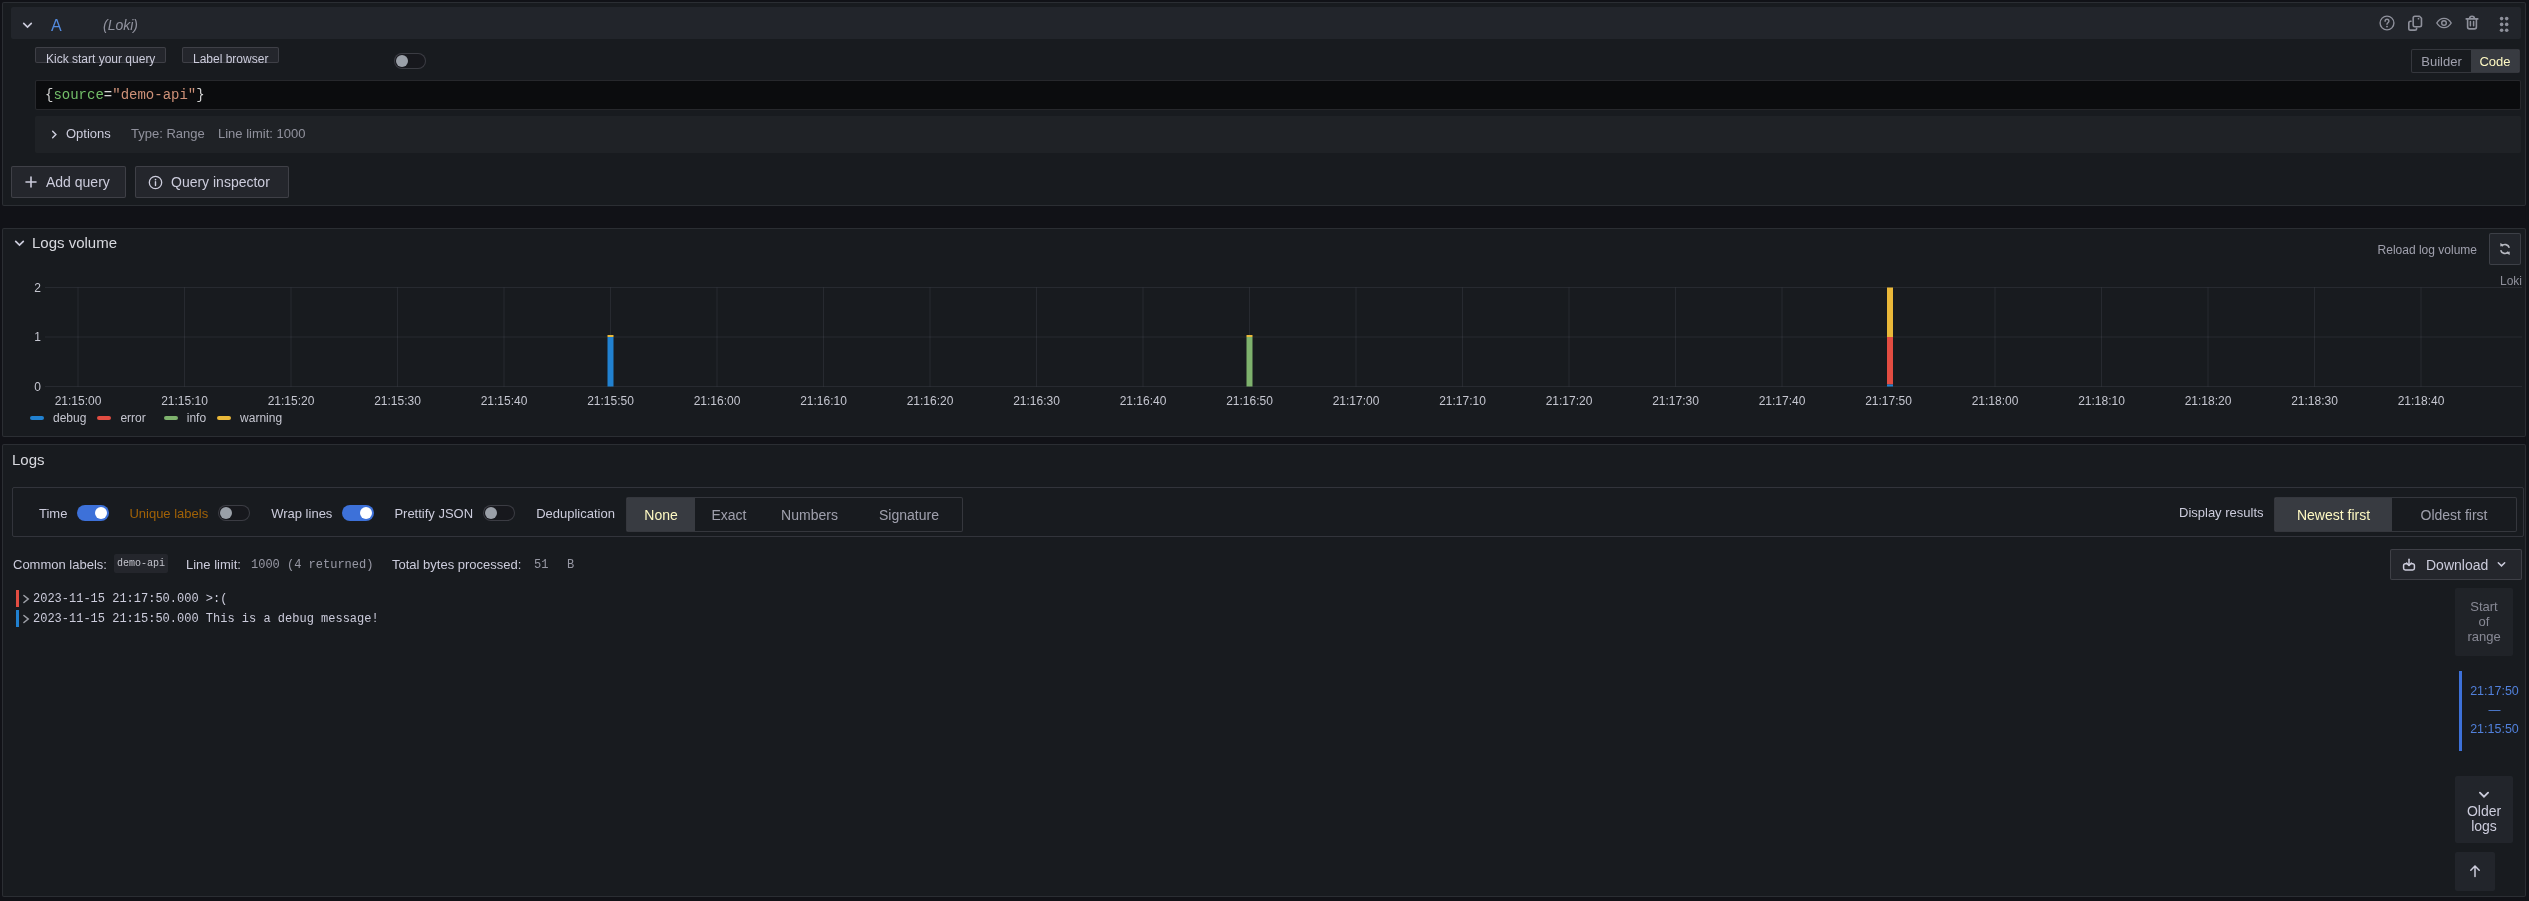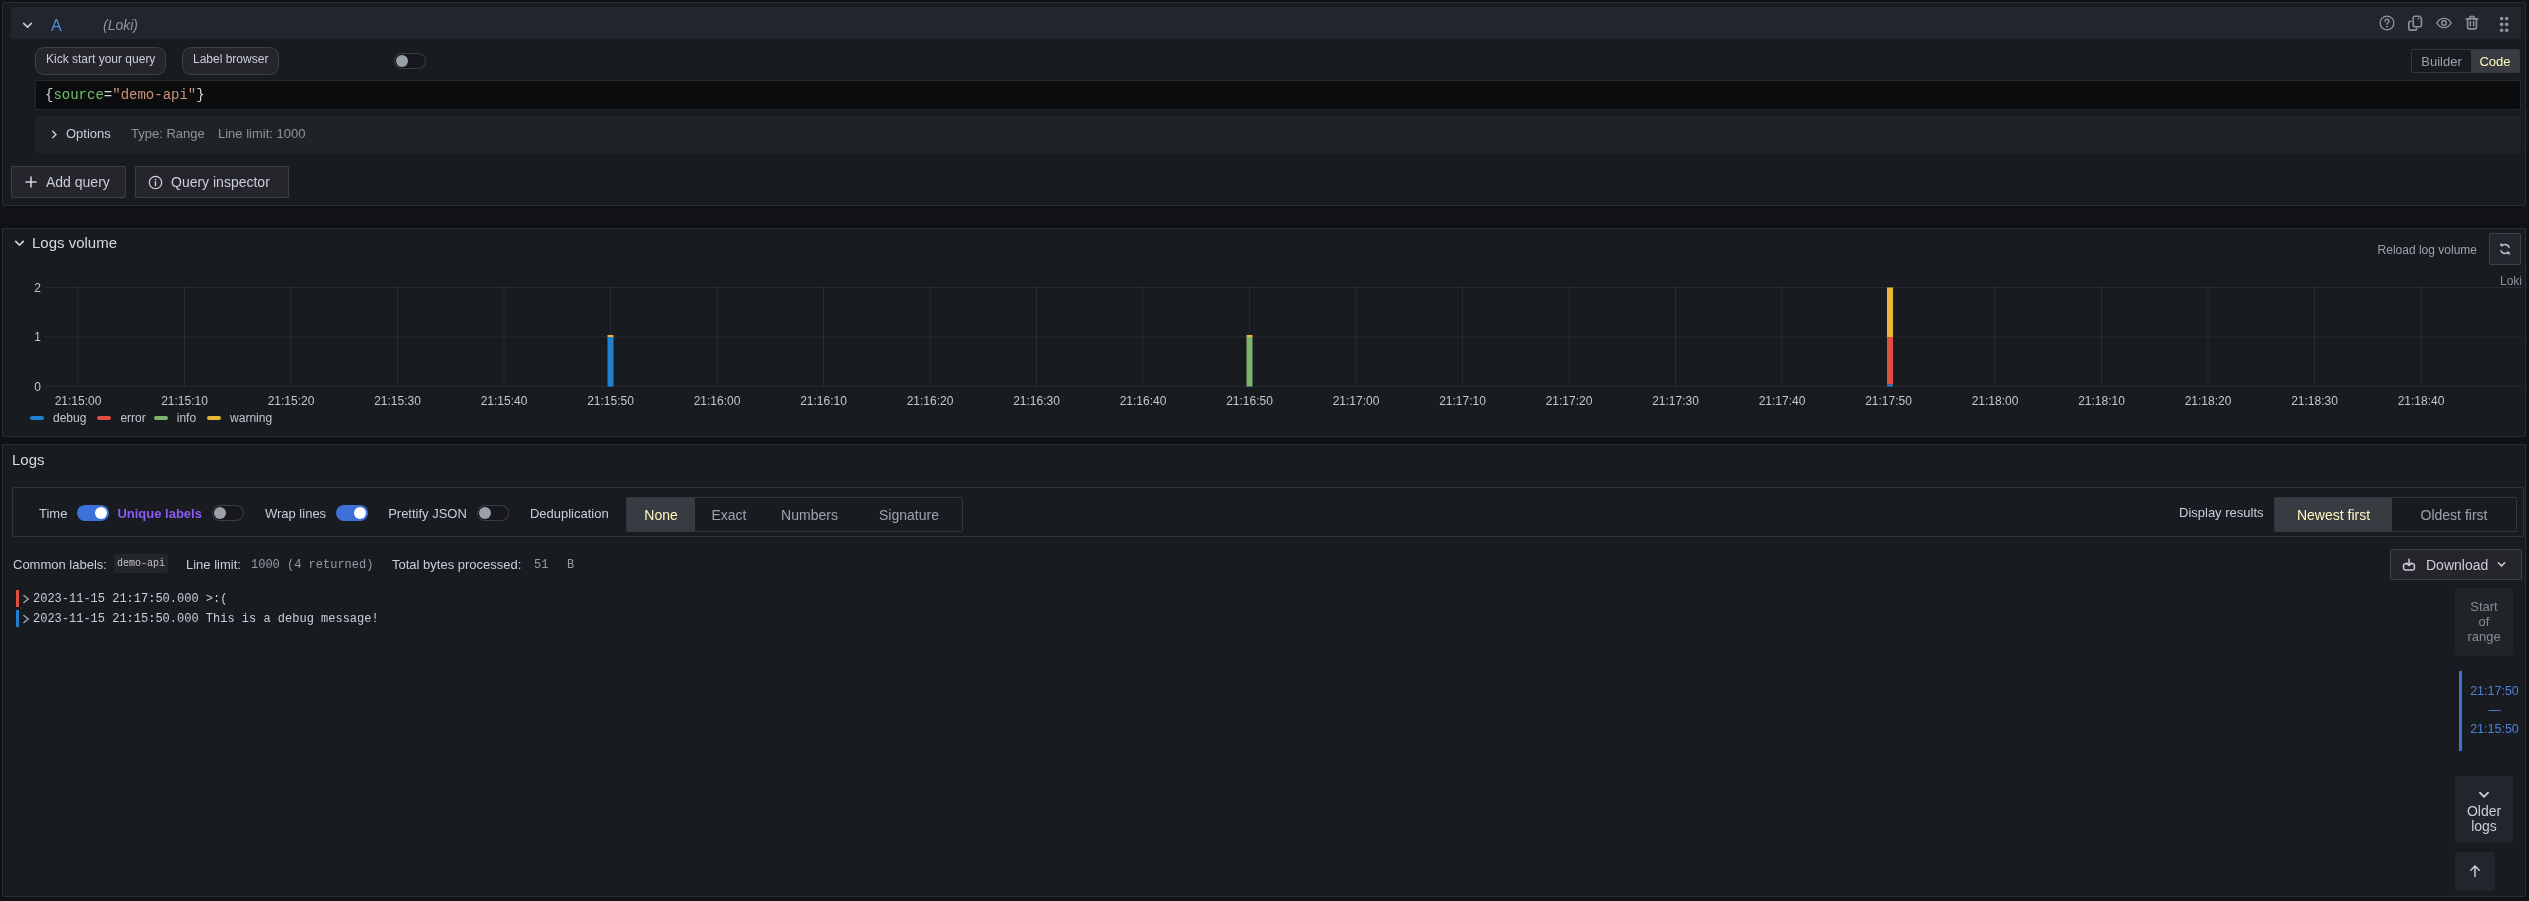--- a/index.html
+++ b/index.html
@@ -1,22 +1,22 @@
 <!DOCTYPE html>
 <html><head>
 <meta charset="utf-8">
 <style>
   * { margin:0; padding:0; box-sizing:border-box; }
   html,body { width:2529px; height:901px; background:#111217; font-family:"Liberation Sans",sans-serif; position:relative; overflow:hidden; }
   .abs { position:absolute; }
   .mono { font-family:"Liberation Mono",monospace; }
   .txt { color:#ccccdc; }
   .txt2 { color:rgba(204,204,220,0.65); }
-  .btn-sm { height:28px; line-height:22px; padding:0 10px; font-size:12px; font-weight:500; color:#ccccdc;
-            background:#24262c; border:1px solid rgba(204,204,220,0.16); border-radius:9px; display:inline-block; }
+  .btn-sm { height:16px; line-height:22px; padding:0 10px; font-size:12px; font-weight:500; color:#ccccdc;
+            background:#24262c; border:1px solid rgba(204,204,220,0.16); border-radius:2px; display:inline-block; }
   .btn-md { height:32px; font-size:14px; font-weight:500; color:#ccccdc; background:#24262c;
             border:1px solid rgba(204,204,220,0.16); border-radius:2px; display:flex; align-items:center; gap:8px; padding:0 12px; }
   .panel { position:absolute; background:#181b1f; border:1px solid rgba(204,204,220,0.11); border-radius:2px; }
   .switch { width:32px; height:16px; border-radius:8px; position:relative; display:inline-block; }
   .switch.on { background:#3d71d9; }
   .switch.off { background:#17181d; border:1px solid rgba(204,204,220,0.20); }
   .switch .knob { position:absolute; top:2px; width:12px; height:12px; border-radius:50%; }
   .switch.on .knob { left:18px; background:#ffffff; }
   .switch.off .knob { left:1px; top:1px; background:#9aa0a8; }
   .radio-group { position:absolute; border:1px solid rgba(204,204,220,0.16); border-radius:2px; display:flex; background:#181b1f; }
@@ -193,36 +193,36 @@
       <rect x="1243.5" y="106" width="6" height="2" fill="#eab839"></rect>
       <rect x="1243.5" y="108" width="6" height="49.5" fill="#7eb26d"></rect>
       <rect x="1884" y="58.5" width="6" height="49.5" fill="#eab839"></rect>
       <rect x="1884" y="108" width="6" height="47.5" fill="#e24d42"></rect>
       <rect x="1884" y="155.5" width="6" height="2" fill="#2181d0"></rect>
     </g>
   </svg>
 
   <div class="abs" style="left:27px; top:182px; display:flex; align-items:center; font-size:12px; color:#c5c6d0;">
     <div style="display:flex;align-items:center;margin-right:11px;"><span style="width:14px;height:4px;border-radius:2px;background:#2181d0;margin-right:9px;"></span>debug</div>
-    <div style="display:flex;align-items:center;margin-right:8px;"><span style="width:14px;height:4px;border-radius:2px;background:#e24d42;margin-right:9px;"></span>error</div>
+    <div style="display:flex;align-items:center;margin-right:18px;"><span style="width:14px;height:4px;border-radius:2px;background:#e24d42;margin-right:9px;"></span>error</div>
     <div style="display:flex;align-items:center;margin-right:11px;"><span style="width:14px;height:4px;border-radius:2px;background:#7eb26d;margin-right:9px;"></span>info</div>
     <div style="display:flex;align-items:center;"><span style="width:14px;height:4px;border-radius:2px;background:#eab839;margin-right:9px;"></span>warning</div>
   </div>
 </div>
 
 <div class="panel" id="logspanel" style="left:2px; top:444px; width:2524px; height:453px;">
   <div class="abs" style="left:9px; top:6px; font-size:15px; font-weight:500; color:#d8d9df;">Logs</div>
 
   <div class="abs" style="left:9px; top:42px; width:2512px; height:50px; border:1px solid rgba(204,204,220,0.15); border-radius:2px;">
     <div class="abs" style="left:26px; top:9px; height:32px; display:flex; align-items:center;">
       <span style="font-size:13px; font-weight:500; color:#ccccdc;">Time</span>
       <span class="switch on" style="margin-left:10px;">
           <span class="knob"></span>
         </span>
-      <span style="font-size:13px; font-weight:700; color:#8b5cf6; margin-left:8px;">Unique labels</span>
+      <span style="font-size:13px; font-weight:400; color:#a16207; margin-left:20px;">Unique labels</span>
       <span class="switch off" style="margin-left:10px;">
           <span class="knob"></span>
         </span>
       <span style="font-size:13px; font-weight:500; color:#ccccdc; margin-left:21px;">Wrap lines</span>
       <span class="switch on" style="margin-left:10px;">
           <span class="knob"></span>
         </span>
       <span style="font-size:13px; font-weight:500; color:#ccccdc; margin-left:20px;">Prettify JSON</span>
       <span class="switch off" style="margin-left:10px;">
           <span class="knob"></span>

